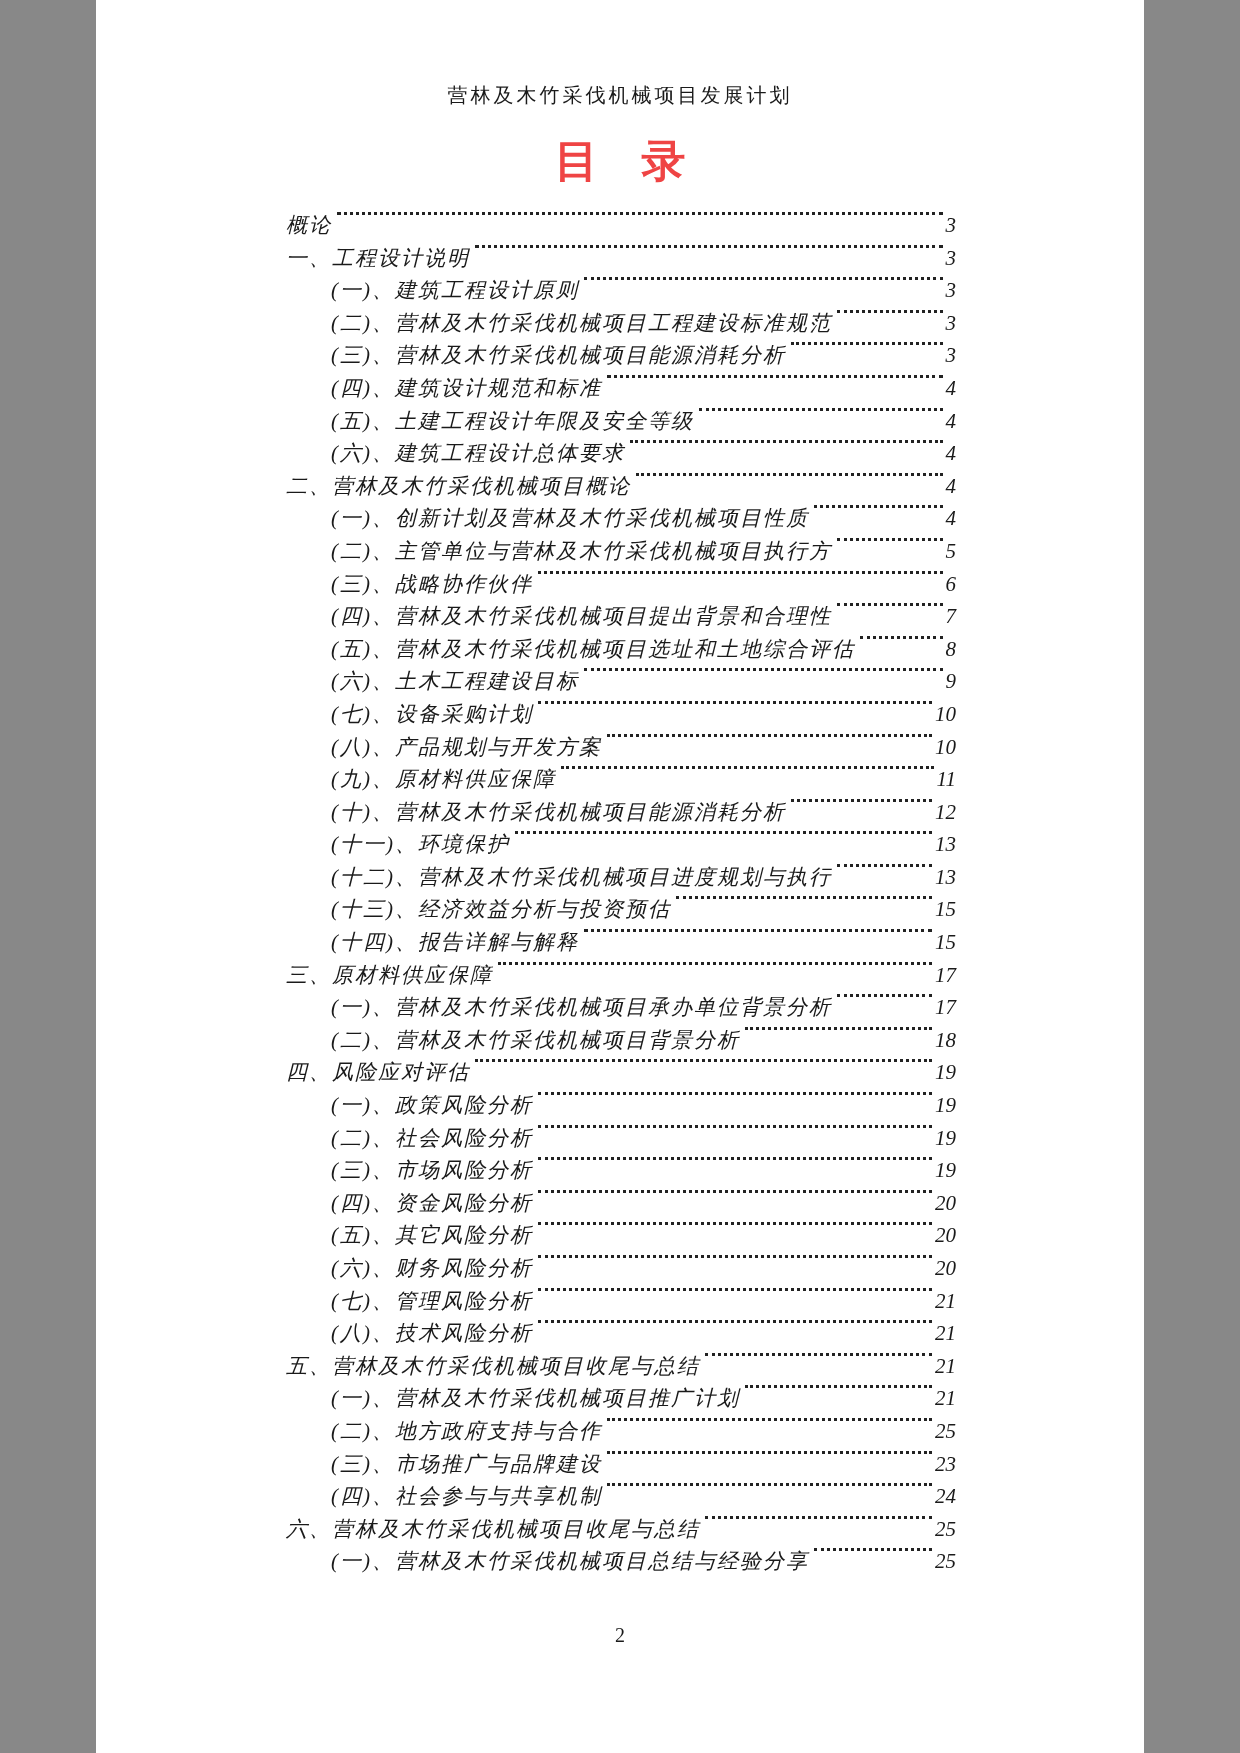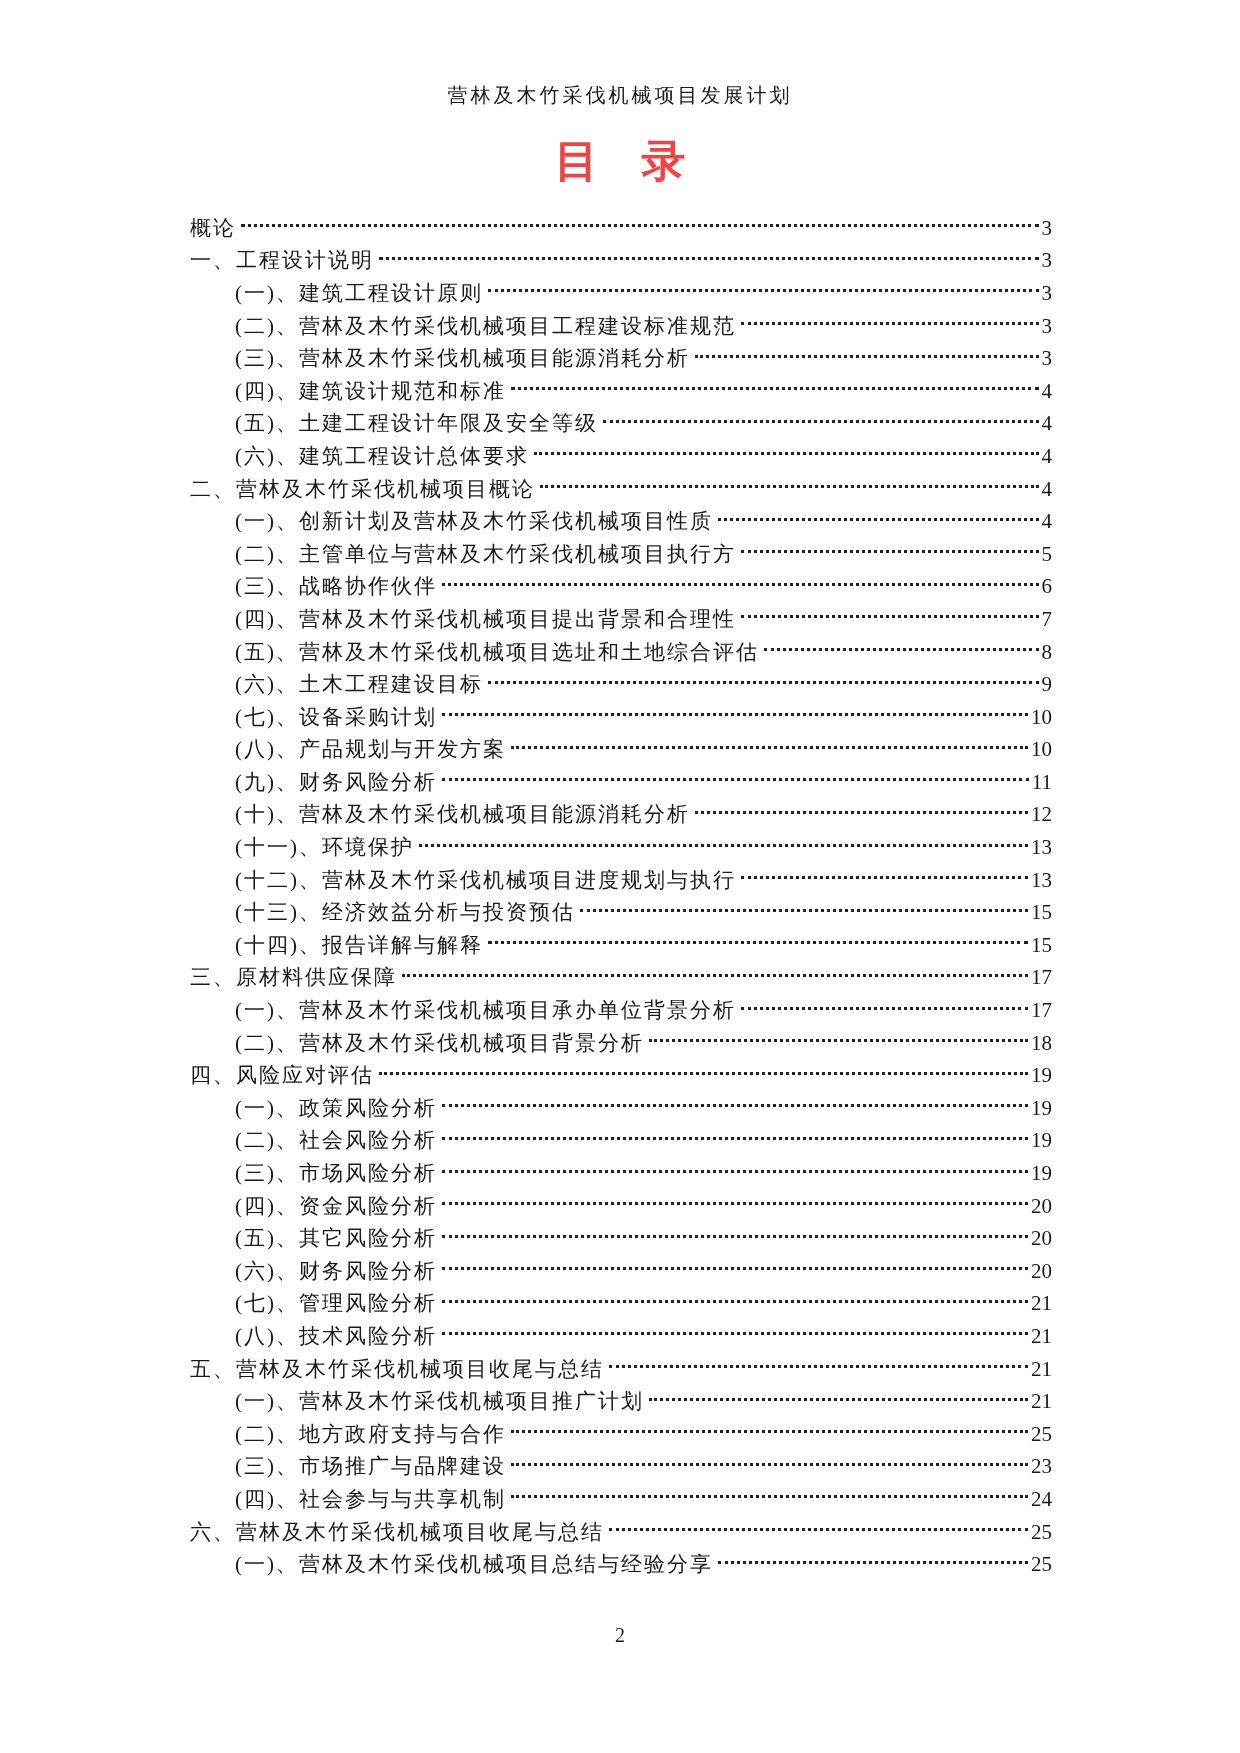--- a/index.html
+++ b/index.html
@@ -1,19 +1,19 @@
 <!DOCTYPE html>
 <html><head>
 <meta charset="utf-8">
 <style>
   * { margin: 0; padding: 0; box-sizing: border-box; }
   html, body { background: #888; }
   .page {
     position: relative;
-    width: 1240px;
+    width: 1048px;
     height: 1753px;
     margin: 0 auto;
     background: #ffffff;
     font-family: "Liberation Serif", serif;
     color: #1a1a1a;
     overflow: hidden;
   }
   .doc-header {
     position: absolute;
     top: 82px;
@@ -37,25 +37,26 @@
     color: #ef4444;
   }
   .toc {
     position: absolute;
     top: 212px;
     left: 190px;
     right: 188px;
   }
   .toc-row {
     display: flex;
-    align-items: center;
+    align-items: flex-start;
     height: 32.6px;
     font-size: 21px;
     line-height: 27px;
     white-space: nowrap;
+    font-style: italic;
   }
   .toc-row.level1 { padding-left: 45px; }
   .toc-label {
     flex-shrink: 0;
     letter-spacing: 2px;
   }
   .toc-leader {
     flex: 1 1 auto;
     min-width: 12px;
     border-bottom: 3px dotted #222;
@@ -164,21 +165,21 @@
     <span class="toc-label">(七)、设备采购计划</span>
     <span class="toc-leader"></span>
     <span class="toc-page">10</span>
   </div>
       <div class="toc-row level1">
     <span class="toc-label">(八)、产品规划与开发方案</span>
     <span class="toc-leader"></span>
     <span class="toc-page">10</span>
   </div>
       <div class="toc-row level1">
-    <span class="toc-label">(九)、财务风险分析</span>
+    <span class="toc-label">(九)、原材料供应保障</span>
     <span class="toc-leader"></span>
     <span class="toc-page">11</span>
   </div>
       <div class="toc-row level1">
     <span class="toc-label">(十)、营林及木竹采伐机械项目能源消耗分析</span>
     <span class="toc-leader"></span>
     <span class="toc-page">12</span>
   </div>
       <div class="toc-row level1">
     <span class="toc-label">(十一)、环境保护</span>

